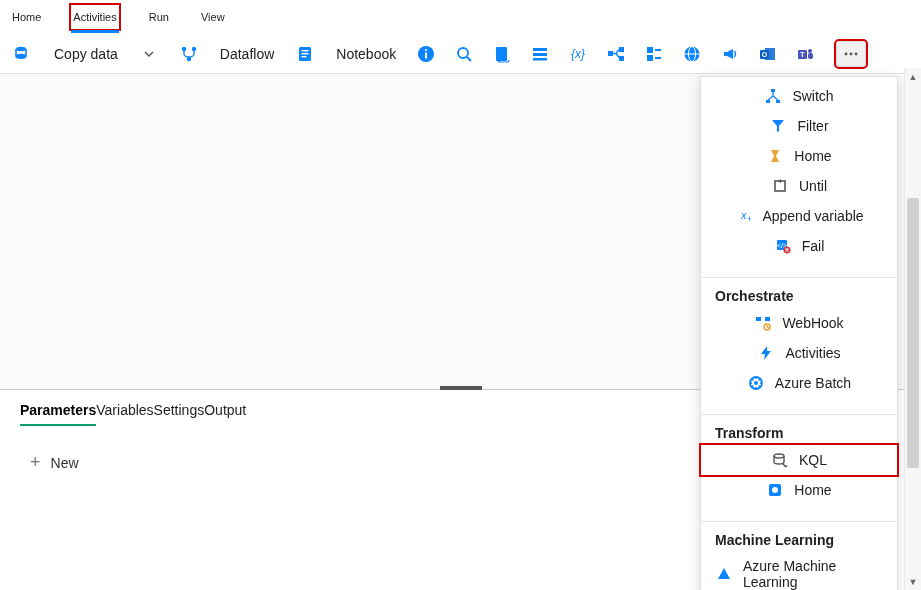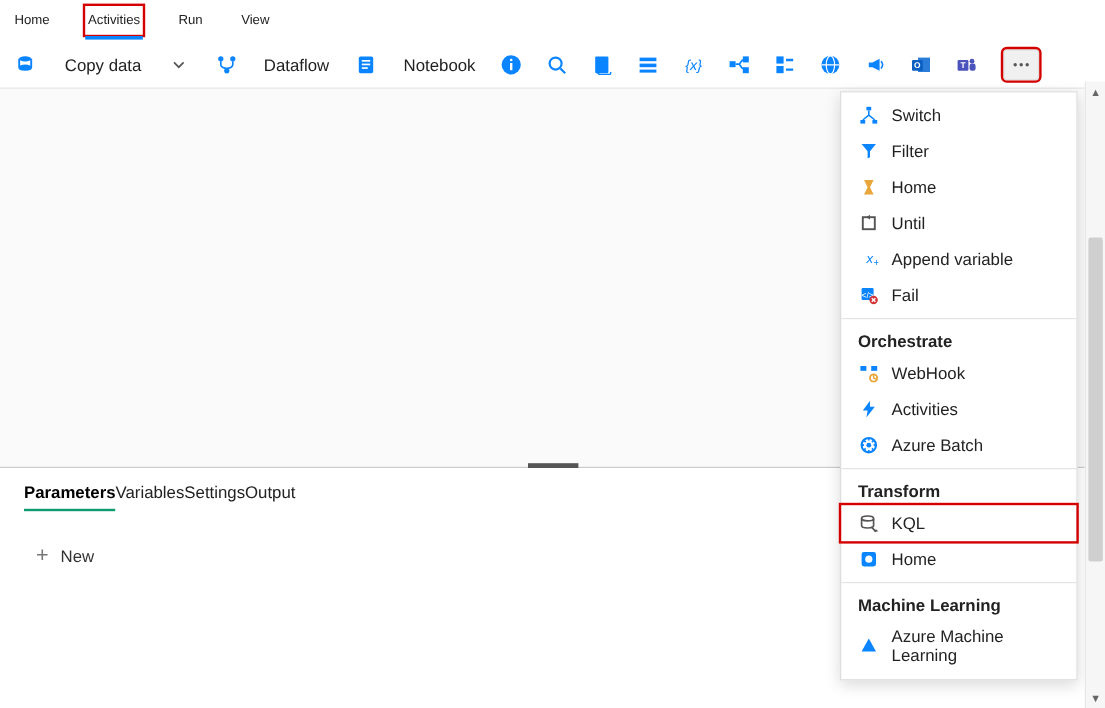--- a/index.html
+++ b/index.html
@@ -20,22 +20,22 @@
   .canvas::after { content:""; position:absolute; left:50%; bottom:-1px; width:42px; height:4px; background:#555; transform:translateX(-50%); }
 
   .lower-tabs { display:flex; padding:12px 20px 8px; font-size:14px; color:#222; }
   .lower-tabs .lt { padding-bottom:6px; cursor:pointer; }
   .lower-tabs .lt.active { border-bottom:2px solid #0d9c6f; font-weight:600; color:#000; }
 
   .newbtn { display:flex; align-items:center; gap:10px; padding:18px 30px; color:#333; font-size:14px; cursor:pointer; }
   .plus { font-size:18px; color:#777; font-weight:300; }
 
   .dropdown { position:absolute; top:76px; left:700px; width:198px; background:#fff; border:1px solid #ddd; box-shadow:0 4px 12px rgba(0,0,0,.15); padding:4px 0 6px; font-size:14px; }
-  .dropdown .item { display:flex; align-items:center; gap:10px; padding:6px 14px; cursor:pointer; color:#222; }
-  .dropdown .hdr { padding:10px 14px 4px; font-weight:600; color:#222; border-top:1px solid #e4e4e4; margin-top:4px; }
+  .dropdown .item { display:flex; align-items:center; gap:10px; padding:6px 14px; cursor:pointer; color:#222;justify-content:center; }
+  .dropdown .hdr { padding:10px 14px 4px; font-weight:600; color:#222; border-top:1px solid #e4e4e4; margin-top:16px; }
   .dropdown .iicon { width:18px; height:18px; display:inline-flex; align-items:center; justify-content:center; flex:none; }
 
   .scrollbar { position:absolute; top:68px; right:0; bottom:0; width:17px; background:#f6f6f6; border-left:1px solid #e8e8e8; }
   .scrollbar .arrow { width:100%; height:17px; display:flex; align-items:center; justify-content:center; font-size:9px; color:#666; cursor:pointer; }
   .scrollbar .thumb { position:absolute; left:2px; right:2px; top:130px; height:270px; background:#cfcfcf; border-radius:2px; }
 </style>
 </head>
 <body>
 
 <div class="tabbar">

